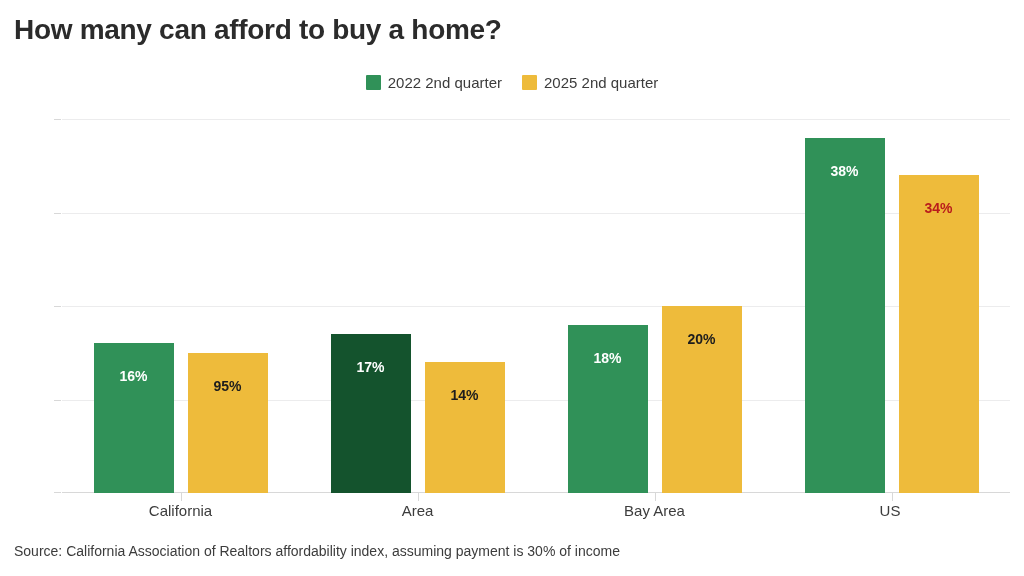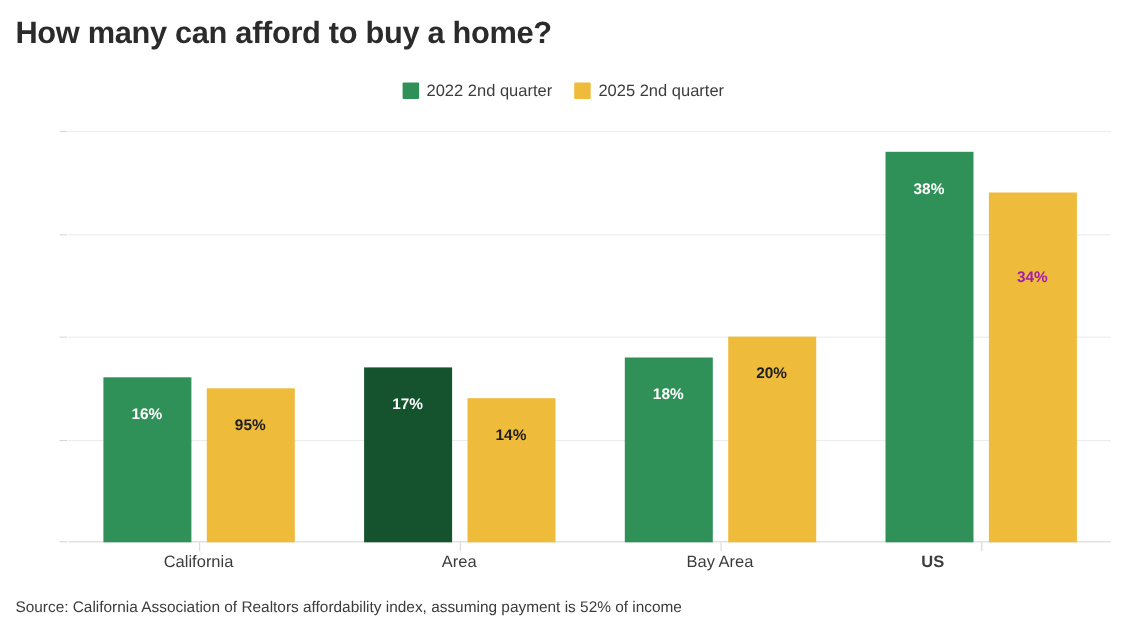--- a/index.html
+++ b/index.html
@@ -187,30 +187,30 @@
       <div class="bar bar-green" style="left: 505.5px; width: 80px; height: 168.3px; background: rgb(48, 145, 88);">
         <span class="bar-label" style="color: rgb(255, 255, 255);">18%</span>
       </div>
       <div class="bar bar-yellow" style="left: 599.5px; width: 80px; height: 187px; background: rgb(238, 187, 59);">
         <span class="bar-label" style="color: rgb(29, 29, 29);">20%</span>
       </div>
       <div class="bar bar-green" style="left: 742.5px; width: 80px; height: 355.3px; background: rgb(48, 145, 88);">
         <span class="bar-label" style="color: rgb(255, 255, 255);">38%</span>
       </div>
       <div class="bar bar-yellow" style="left: 836.5px; width: 80px; height: 317.9px; background: rgb(238, 187, 59);">
-        <span class="bar-label" style="color: #a21caf; margin-top: 43px;">34%</span>
+        <span class="bar-label" style="color: #b91c1c;">34%</span>
       </div>
     </div>
 
   <div id="xaxis">
       <div class="xtick-mark" style="left: 118.5px;"></div>
       <div class="xtick-label" style="left: 118.5px;">California</div>
       <div class="xtick-mark" style="left: 355.5px;"></div>
       <div class="xtick-label" style="left: 355.5px;">Area</div>
       <div class="xtick-mark" style="left: 592.5px;"></div>
       <div class="xtick-label" style="left: 592.5px;">Bay Area</div>
       <div class="xtick-mark" style="left: 829.5px;"></div>
-      <div class="xtick-label" style="left: 786px; font-weight: bold;">US</div>
-    </div>
-
-  <div class="source-note">Source: California Association of Realtors affordability index, assuming payment is 52% of income</div>
+      <div class="xtick-label" style="left: 828px;">US</div>
+    </div>
+
+  <div class="source-note">Source: California Association of Realtors affordability index, assuming payment is 30% of income</div>
 
 </div>
 
 </body></html>

